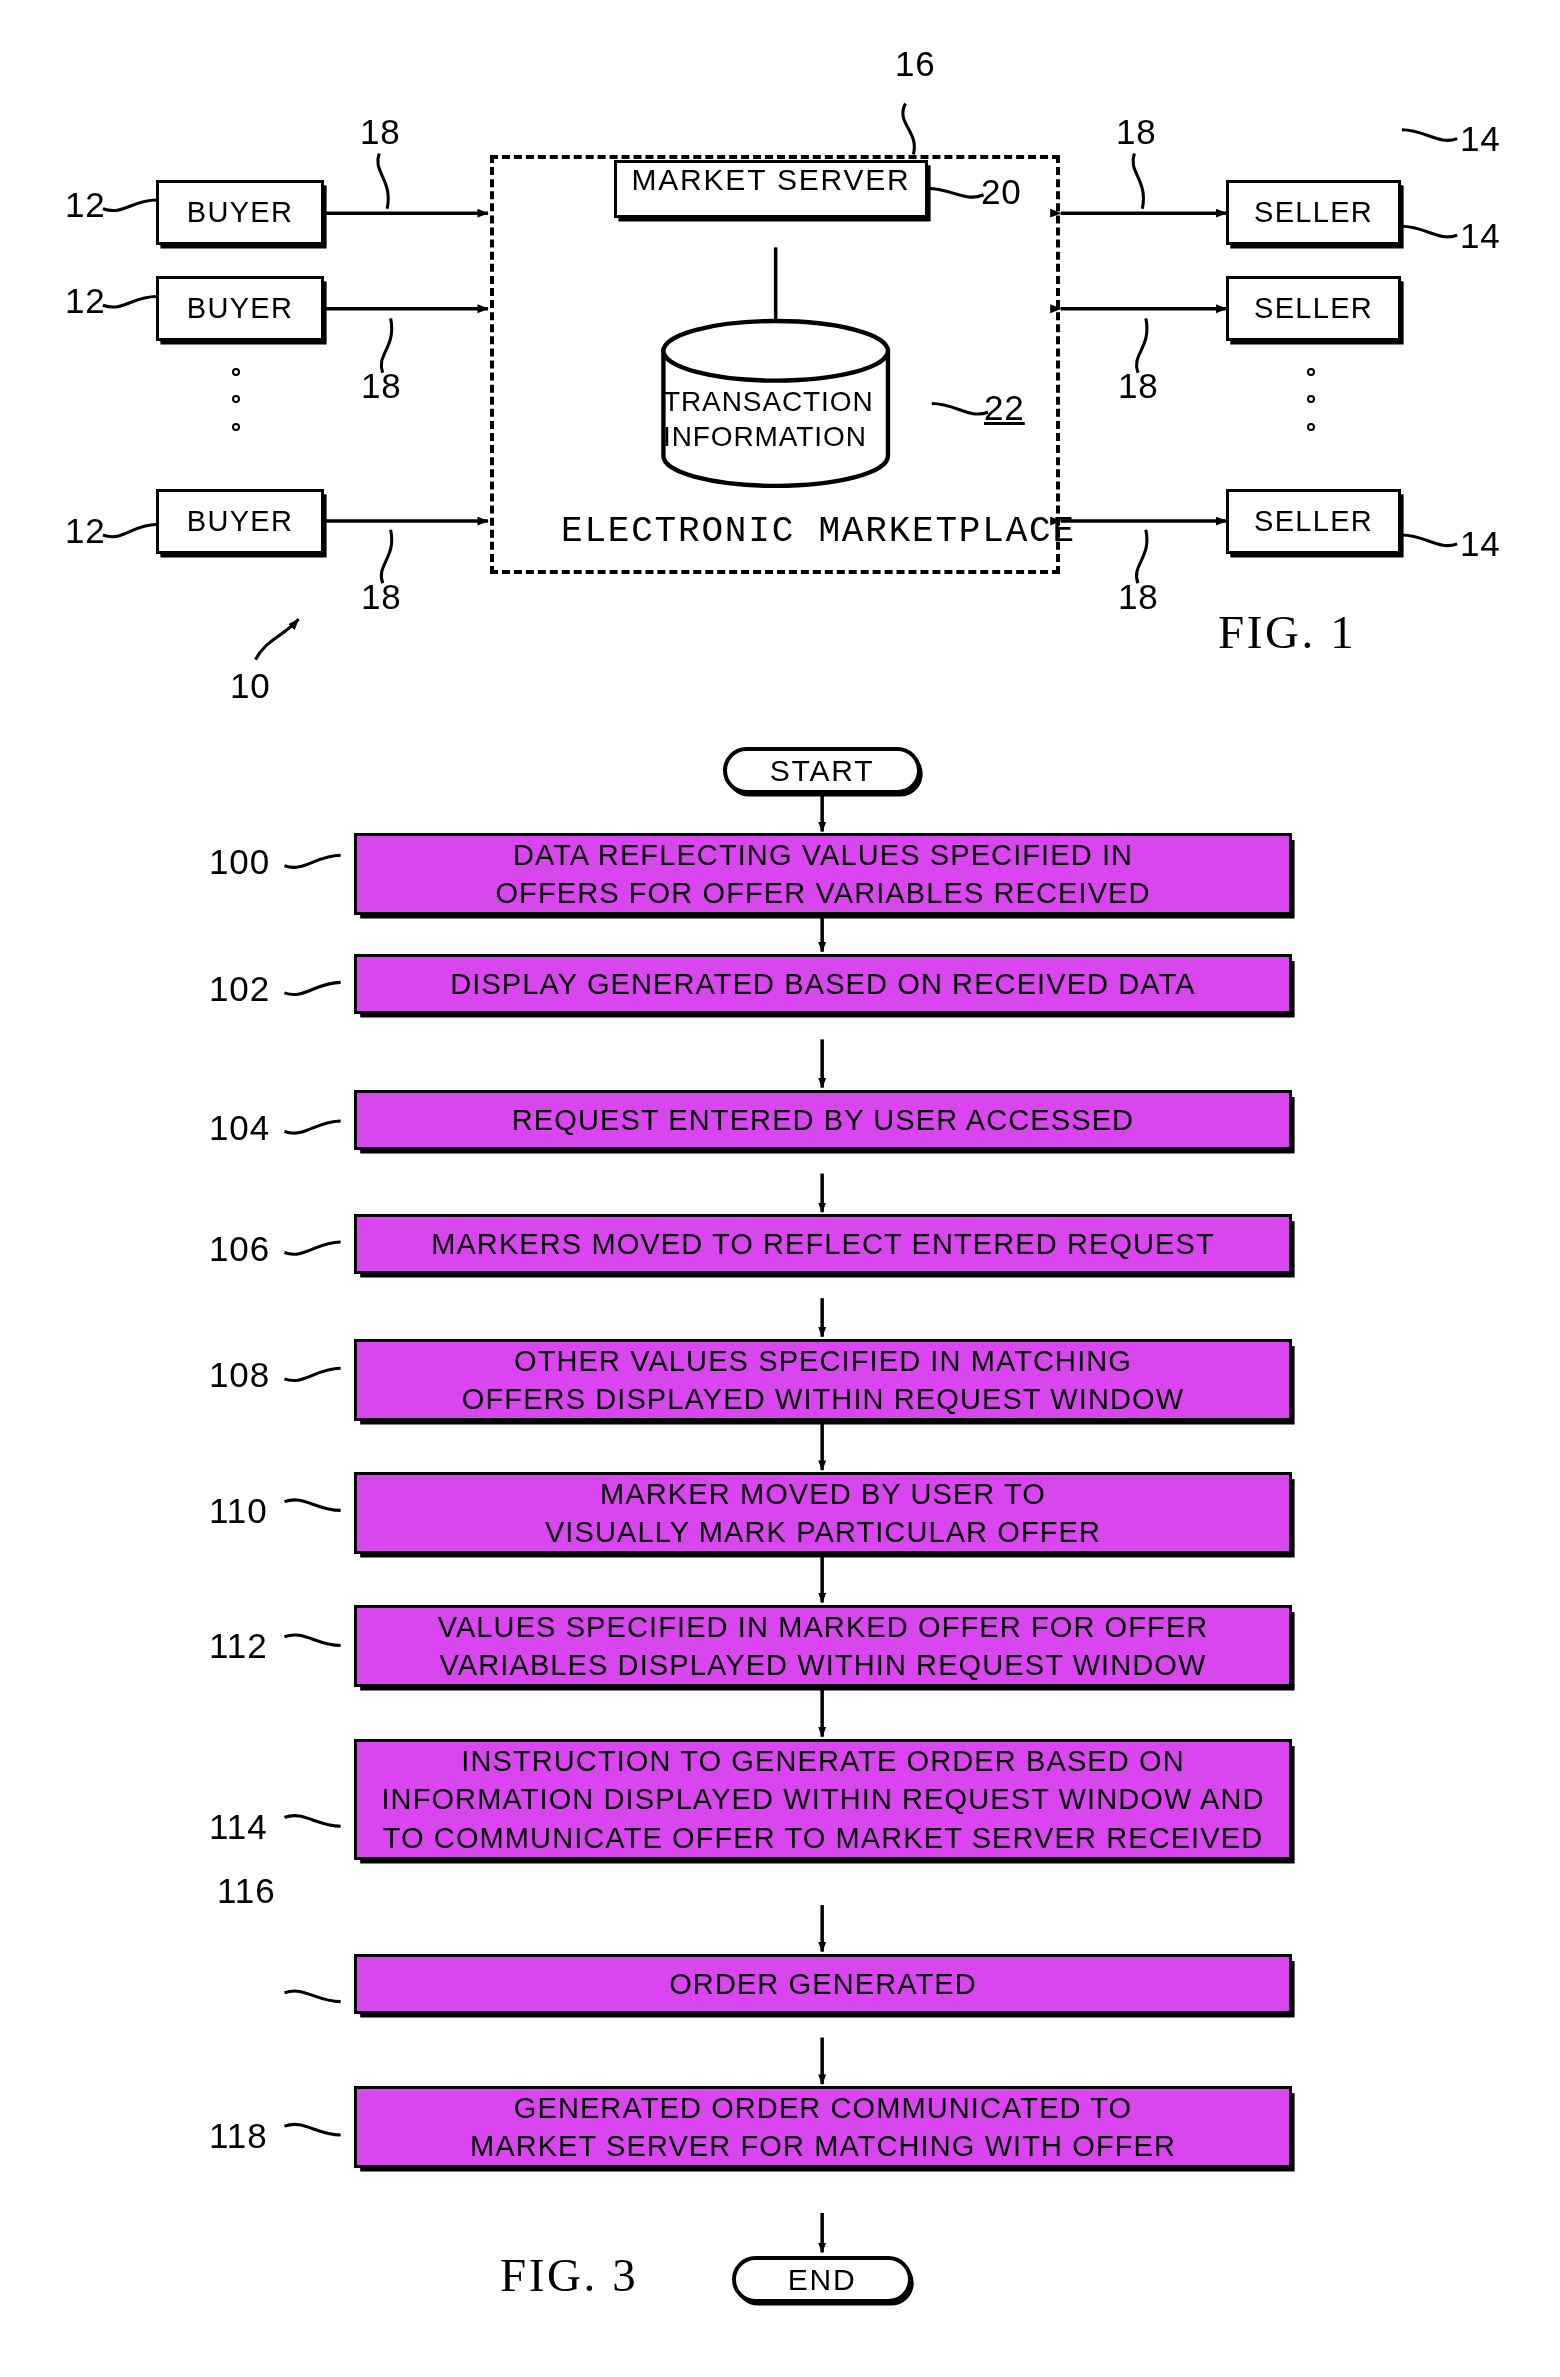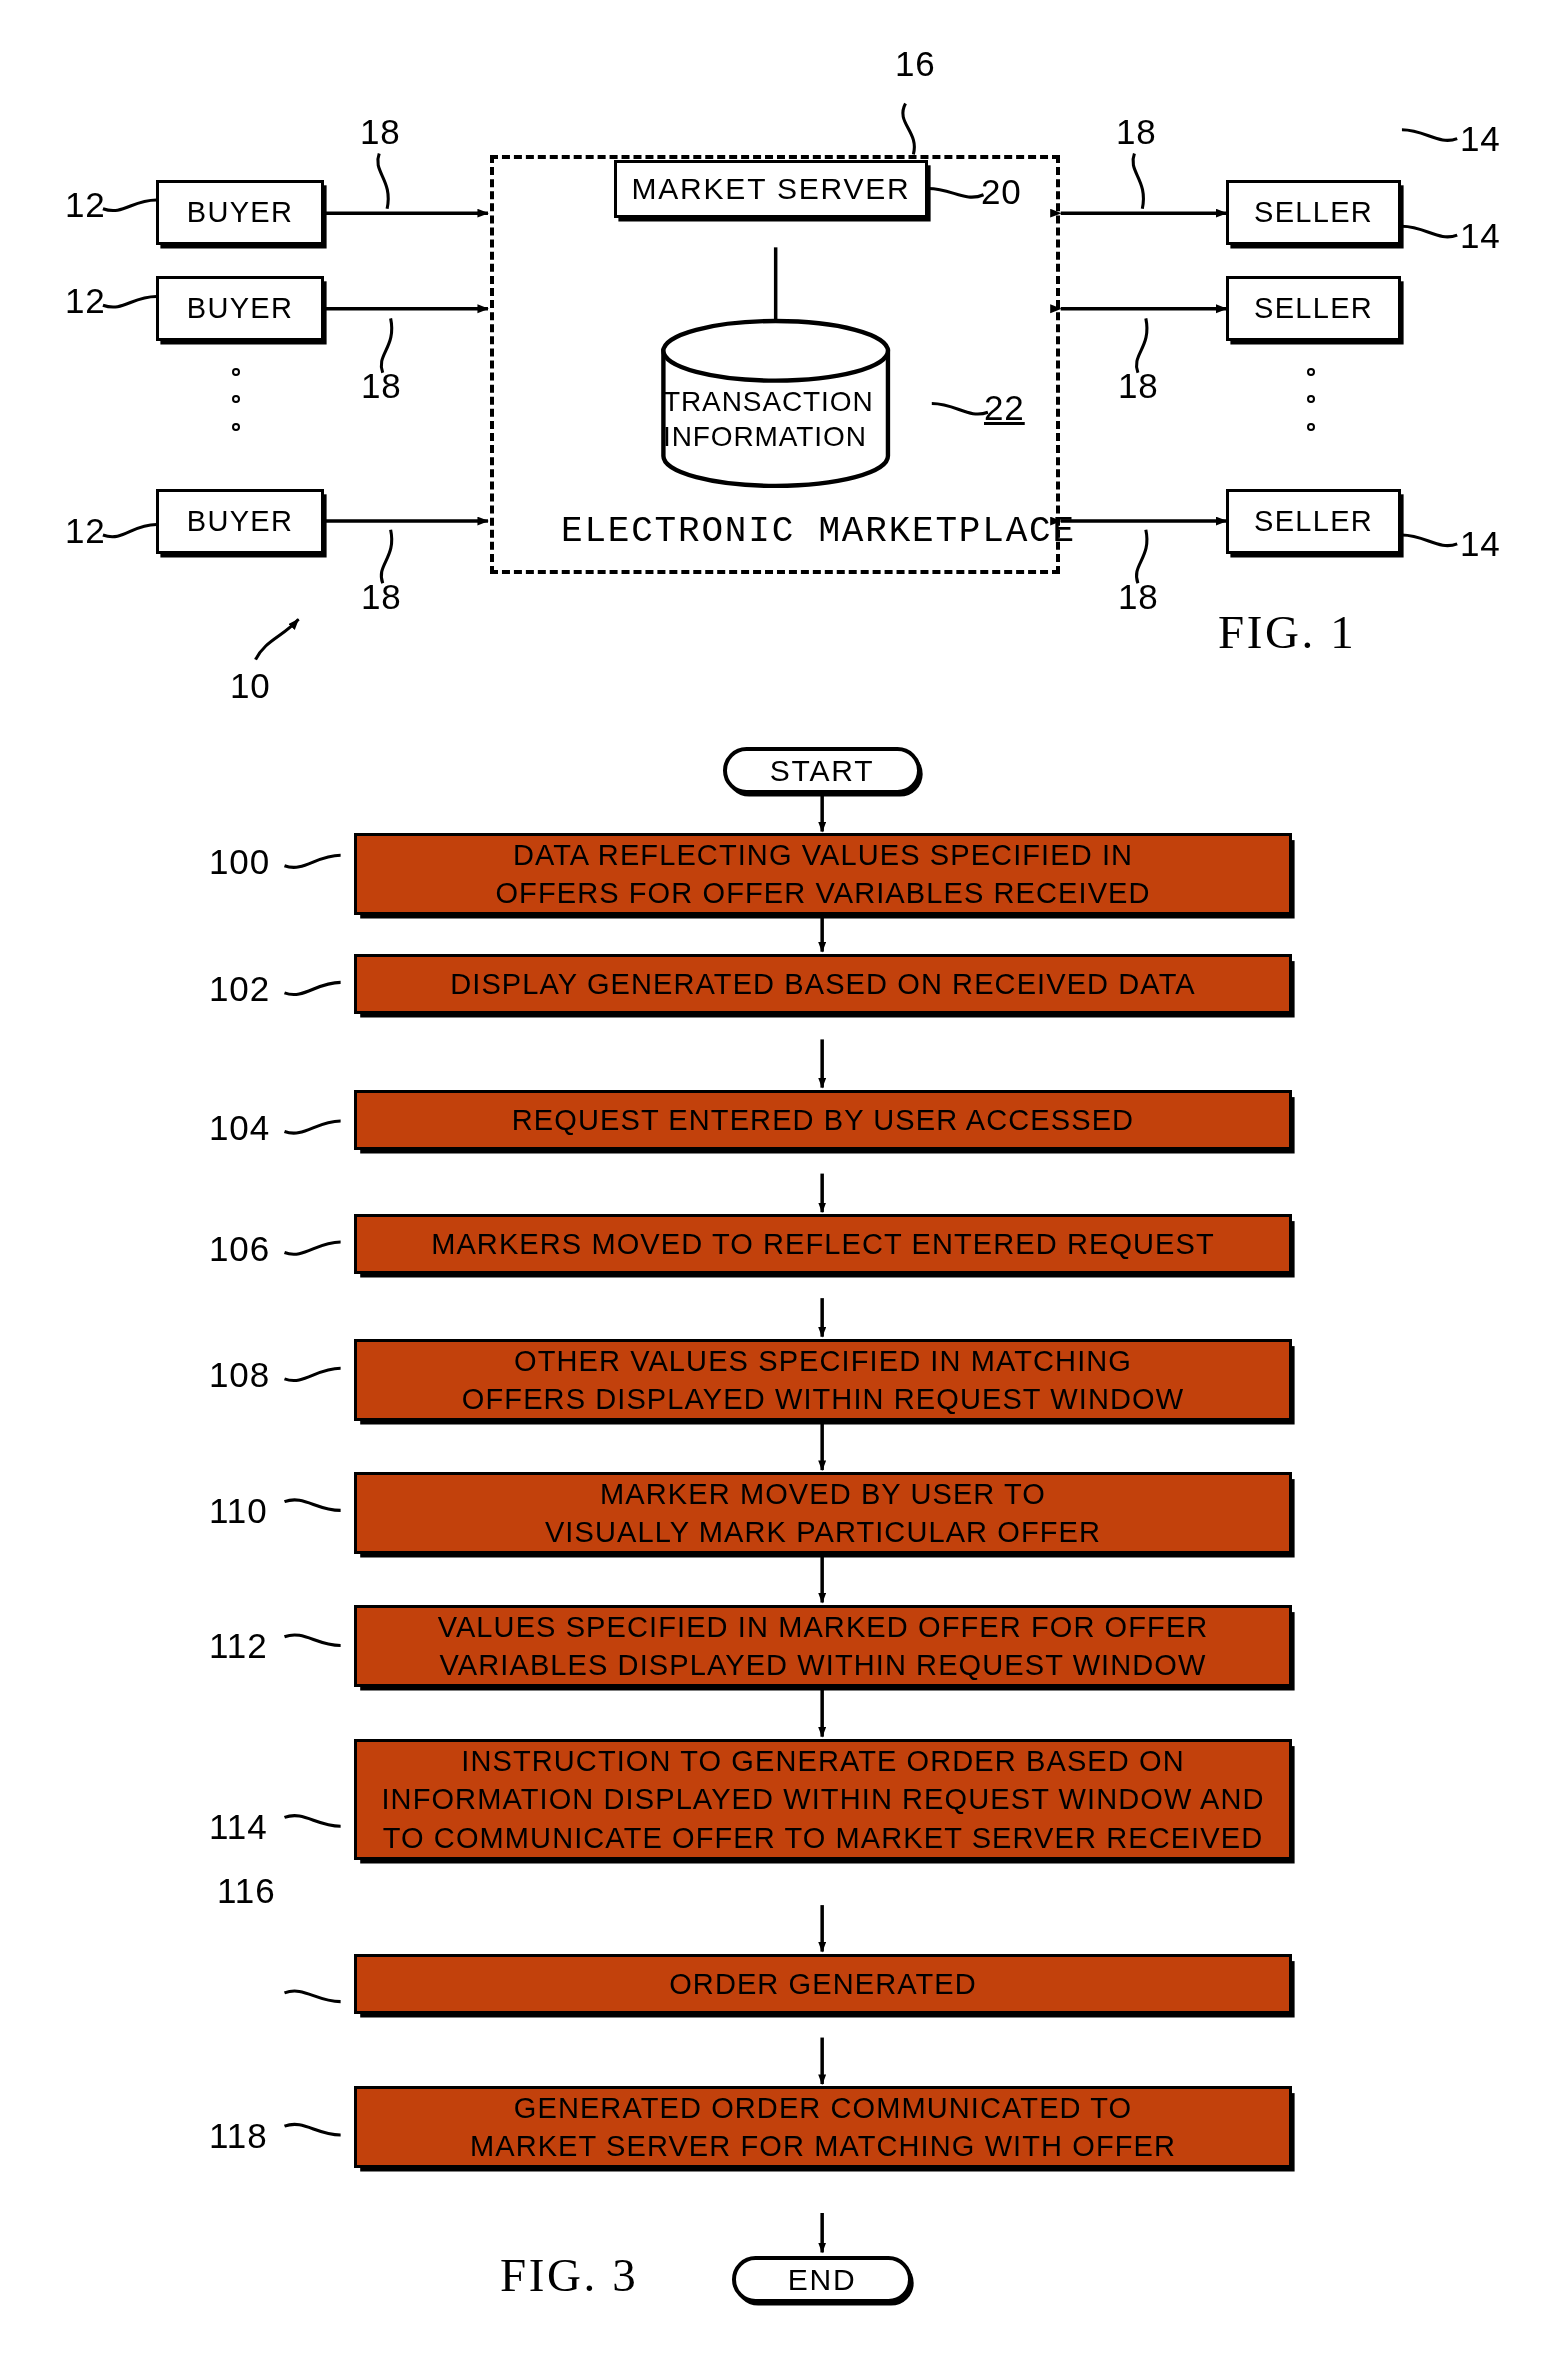--- a/index.html
+++ b/index.html
@@ -75,21 +75,20 @@
     letter-spacing: 1.8px;
     white-space: nowrap;
   }
 
   .server-box {
     position: absolute;
     border: 3.5px solid #000;
     box-sizing: border-box;
     background: #fff;
     display: flex;
-    align-items: center;
     justify-content: center;
     box-shadow: 3.5px 4.4px 0 -0.9px #000;
   }
   .server-box span {
     font-family: "Liberation Sans", sans-serif;
     font-size: 30px;
     letter-spacing: 1.8px;
     white-space: nowrap;
   }
 
@@ -135,21 +134,21 @@
     font-family: Liberation Sans, sans-serif;
     font-size: 30px;
     letter-spacing: 1.8px;
     white-space: nowrap;
   }
 
   .step {
     position: absolute;
     border: 3.5px solid #000;
     box-sizing: border-box;
-    background: #c2410c;
+    background: #d946ef;
     display: flex;
     align-items: center;
     justify-content: center;
     text-align: center;
     box-shadow: 4.4px 5.3px 0 -1.8px #000;
   }
   .step .txt {
     font-family: "Liberation Sans", sans-serif;
     font-size: 29px;
     letter-spacing: 1.1px;

